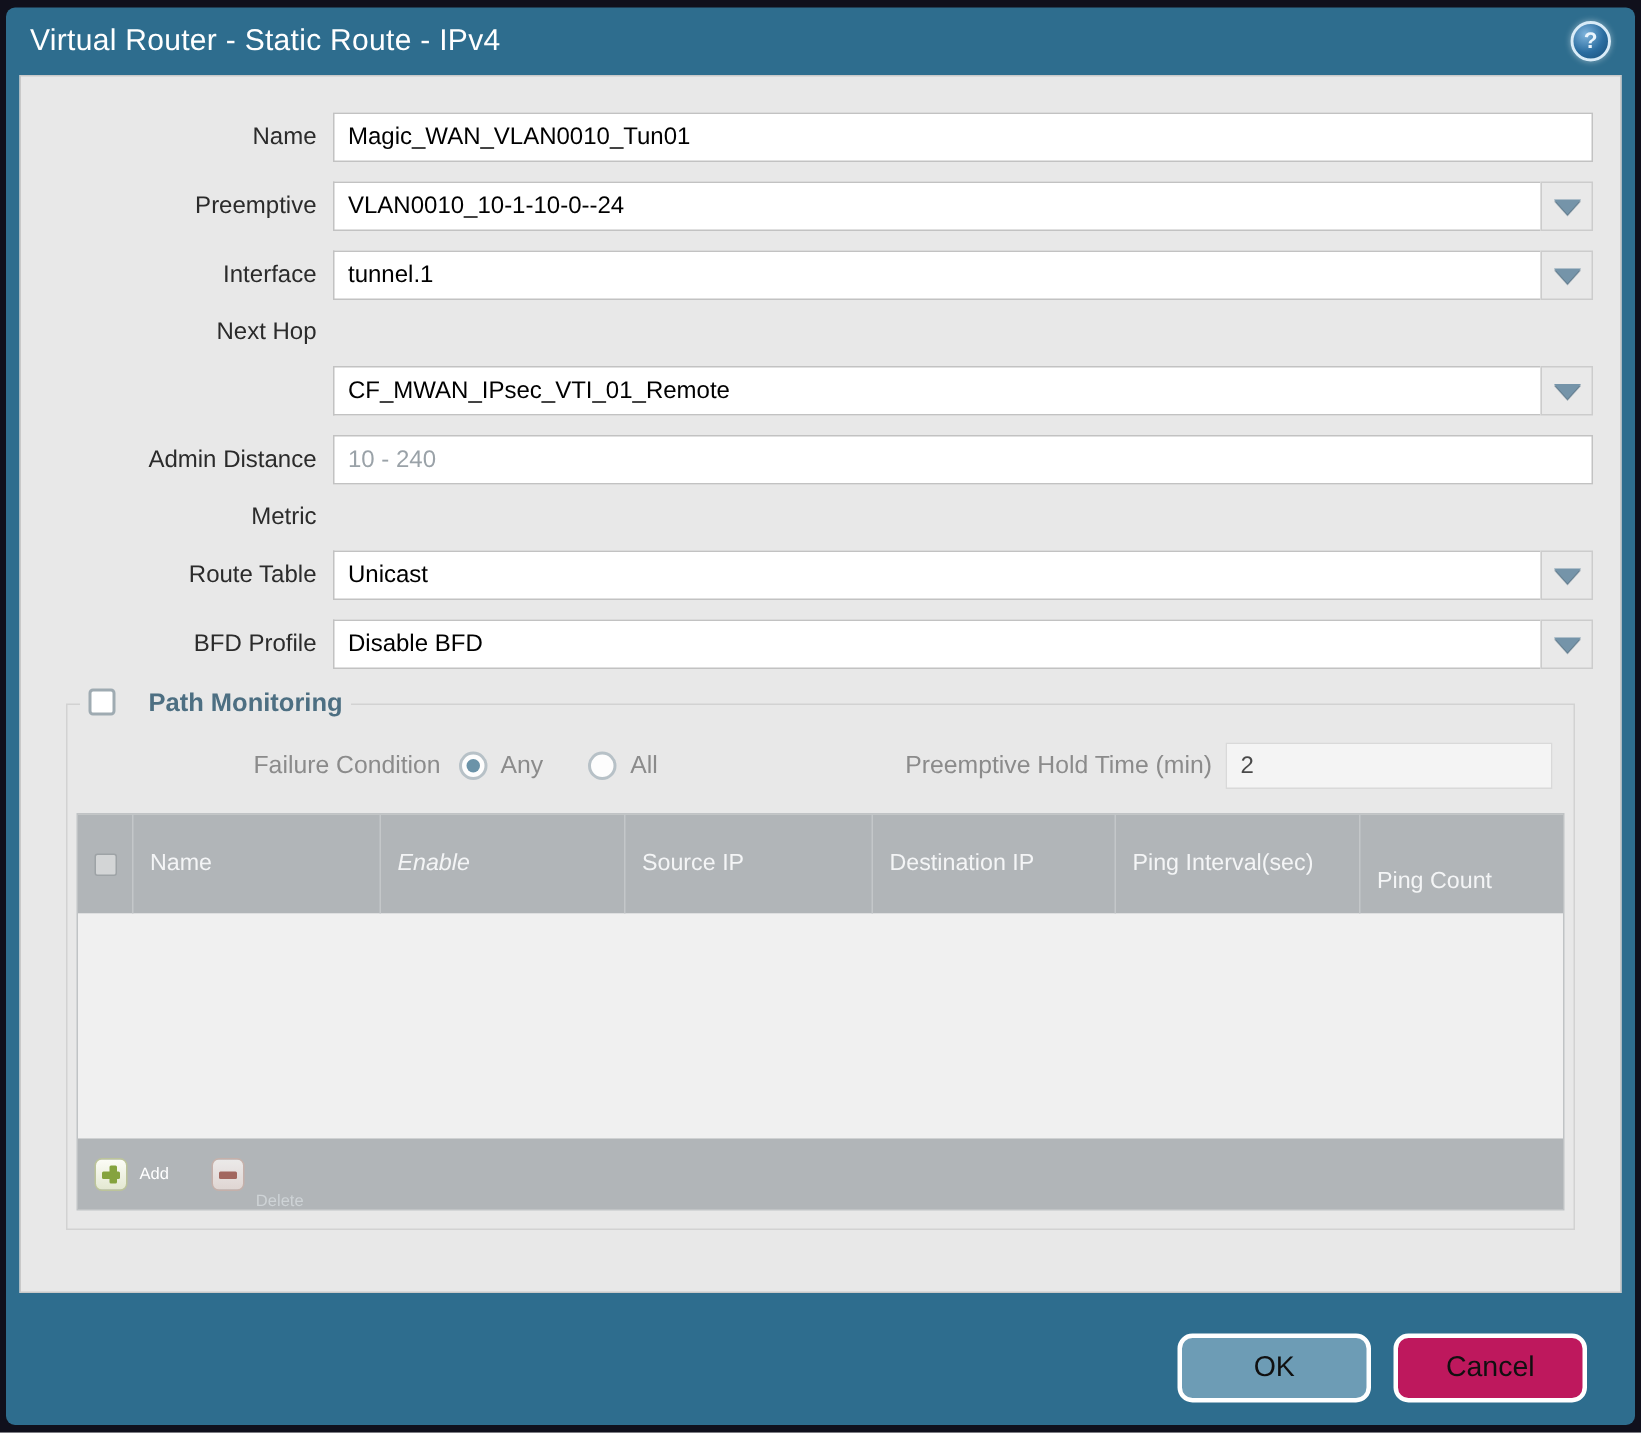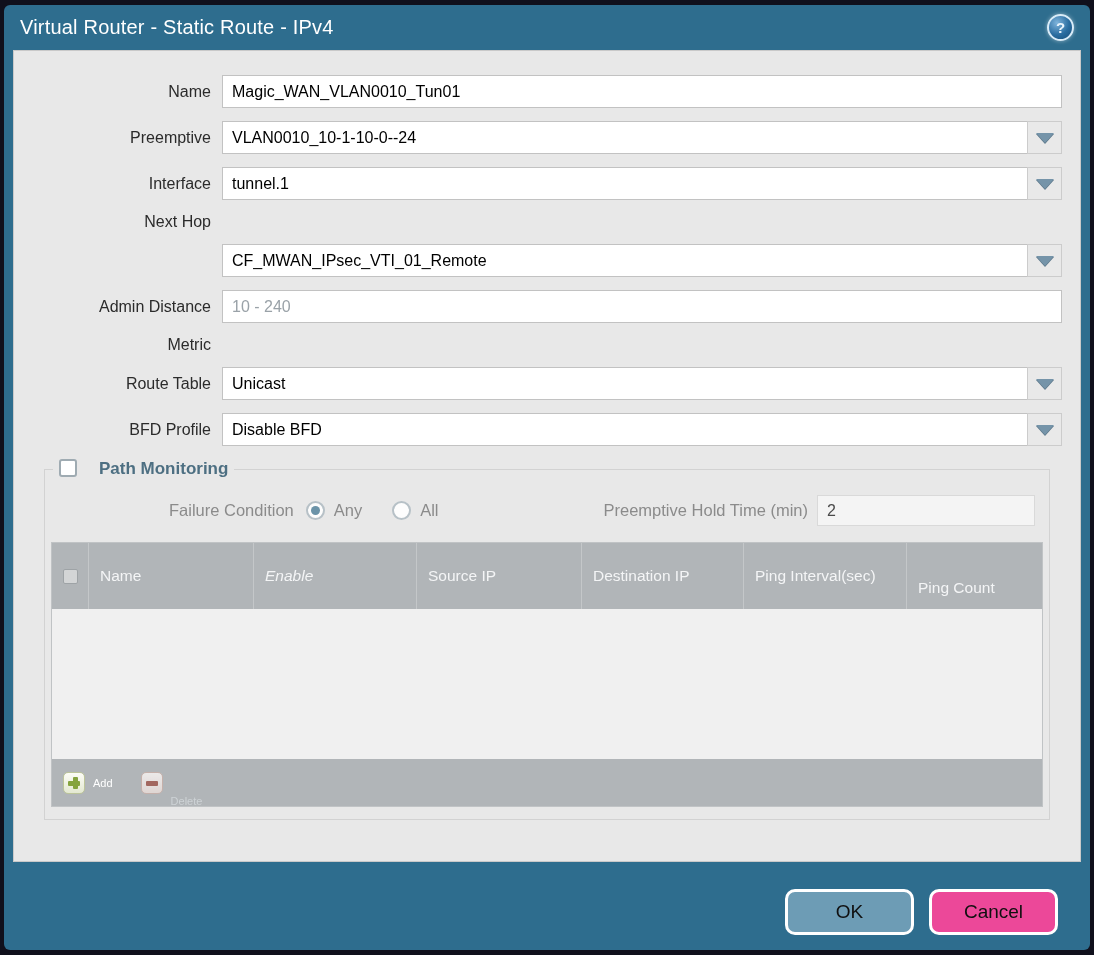--- a/index.html
+++ b/index.html
@@ -131,21 +131,21 @@
   
   .dlg-footer {
     position:absolute; right:32px; bottom:15px; display:flex; gap:15px;
   }
   .dlg-btn {
     width:129px; height:46px; border-radius:10px; border:3px solid #ffffff;
     font-family:"Liberation Sans", sans-serif; font-size:19px; color:#101010;
     cursor:pointer;
   }
   .btn-ok { background:#6d9cb5; }
-  .btn-cancel { background:#ec4899; }
+  .btn-cancel { background:#be185d; }
 </style>
 </head>
 <body>
 
 <div class="dialog">
 
   <div class="titlebar">
     <span class="title">Virtual Router - Static Route - IPv4</span>
     <div class="help-icon">
       <span>?</span>

